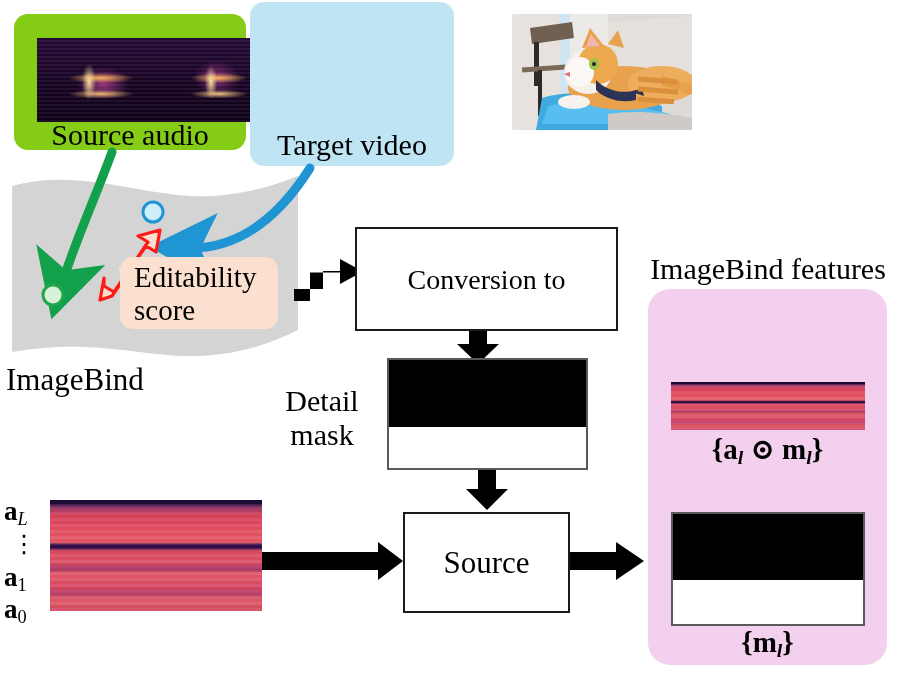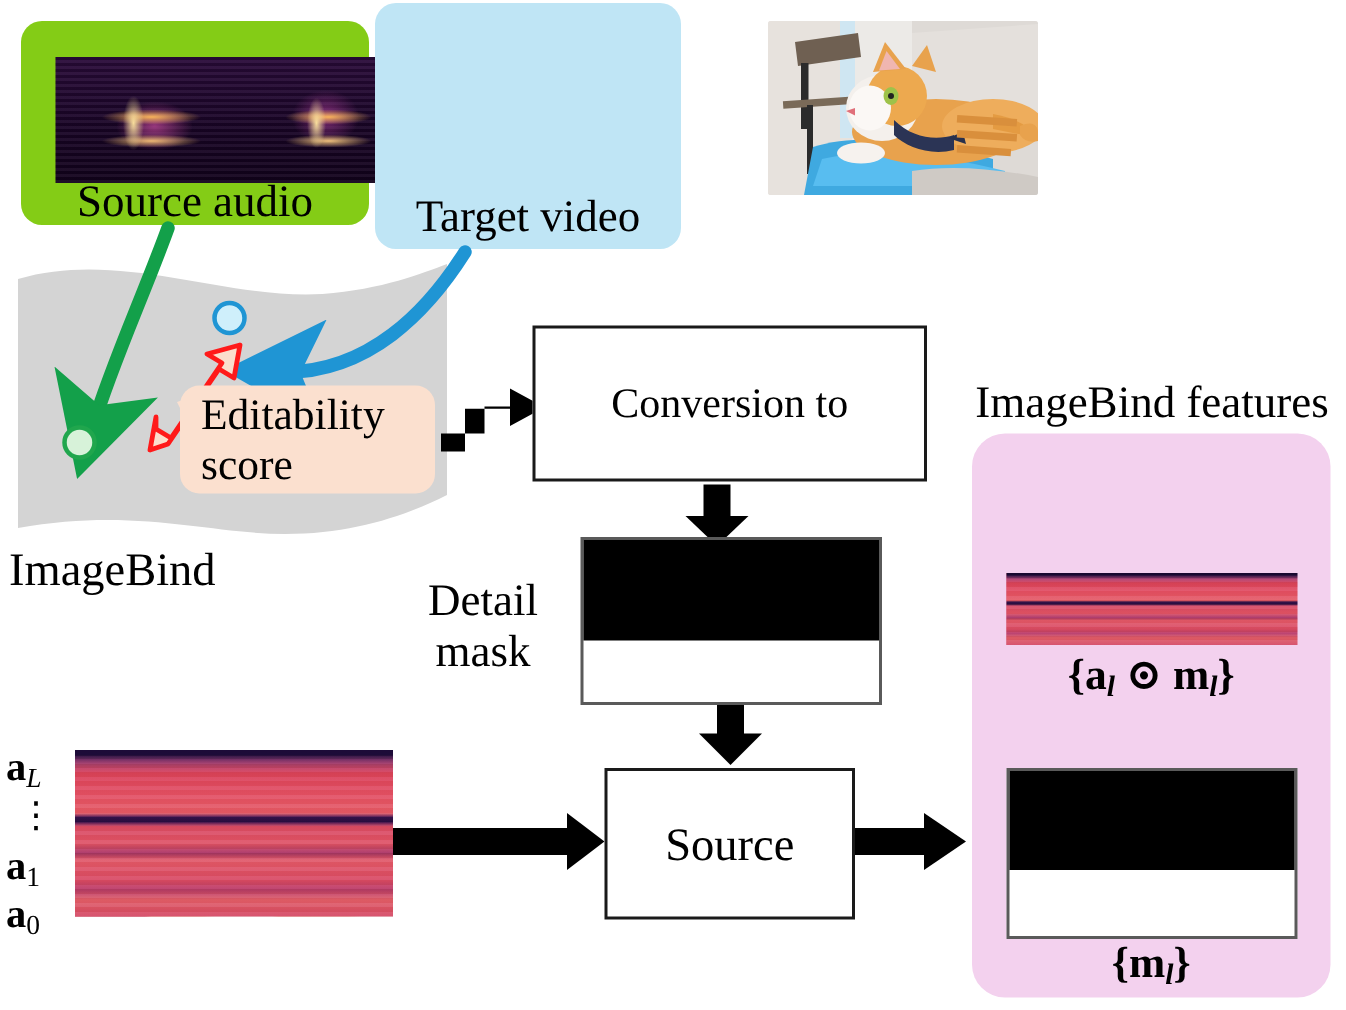--- a/index.html
+++ b/index.html
@@ -46,26 +46,26 @@
          rgba(210,79,108,0) 44%, rgba(210,79,108,0) 62%,
          rgba(255,160,90,.55) 64%, rgba(255,170,100,.5) 86%,
          rgba(210,79,108,0) 90%);
      background-blend-mode:overlay,normal,overlay;
   }
   .vid-thumb{left:262px;top:12px;width:180px;height:116px;overflow:hidden;border-radius:2px;
      background:linear-gradient(180deg,#efeae6 0%,#e6e0db 45%,#d7d1cc 100%);}
   #imagebind-label{left:6px;top:362px;width:200px;font-size:31px;}
 
   
-  #editability-callout{left:120px;top:257px;width:170px;height:72px;background:#fbe0cf;border-radius:13px;}
+  #editability-callout{left:120px;top:257px;width:158px;height:72px;background:#fbe0cf;border-radius:13px;}
   #editability-callout .txt{position:absolute;left:14px;top:4px;font-size:29px;line-height:33px;}
 
   
   .pbox{border:2px solid #1a1a1a;background:#fff;box-sizing:border-box;}
-  #conversion-box{left:355px;top:217px;width:263px;height:104px;}
+  #conversion-box{left:355px;top:227px;width:263px;height:104px;}
   #conversion-box .txt{font-size:28px;line-height:31px;}
   #masking-box{left:403px;top:512px;width:167px;height:101px;}
   #masking-box .txt{font-size:31px;}
   #detail-mask-label{left:258px;top:384px;width:128px;text-align:center;font-size:30px;line-height:34px;}
 
   
   .maskimg{border:2px solid #5a5a5a;box-sizing:border-box;background:#fff;}
   .maskimg .blk{background:#000;width:100%;}
   #detail-mask{left:387px;top:358px;width:201px;height:112px;}
   #detail-mask .blk{height:62%;}

